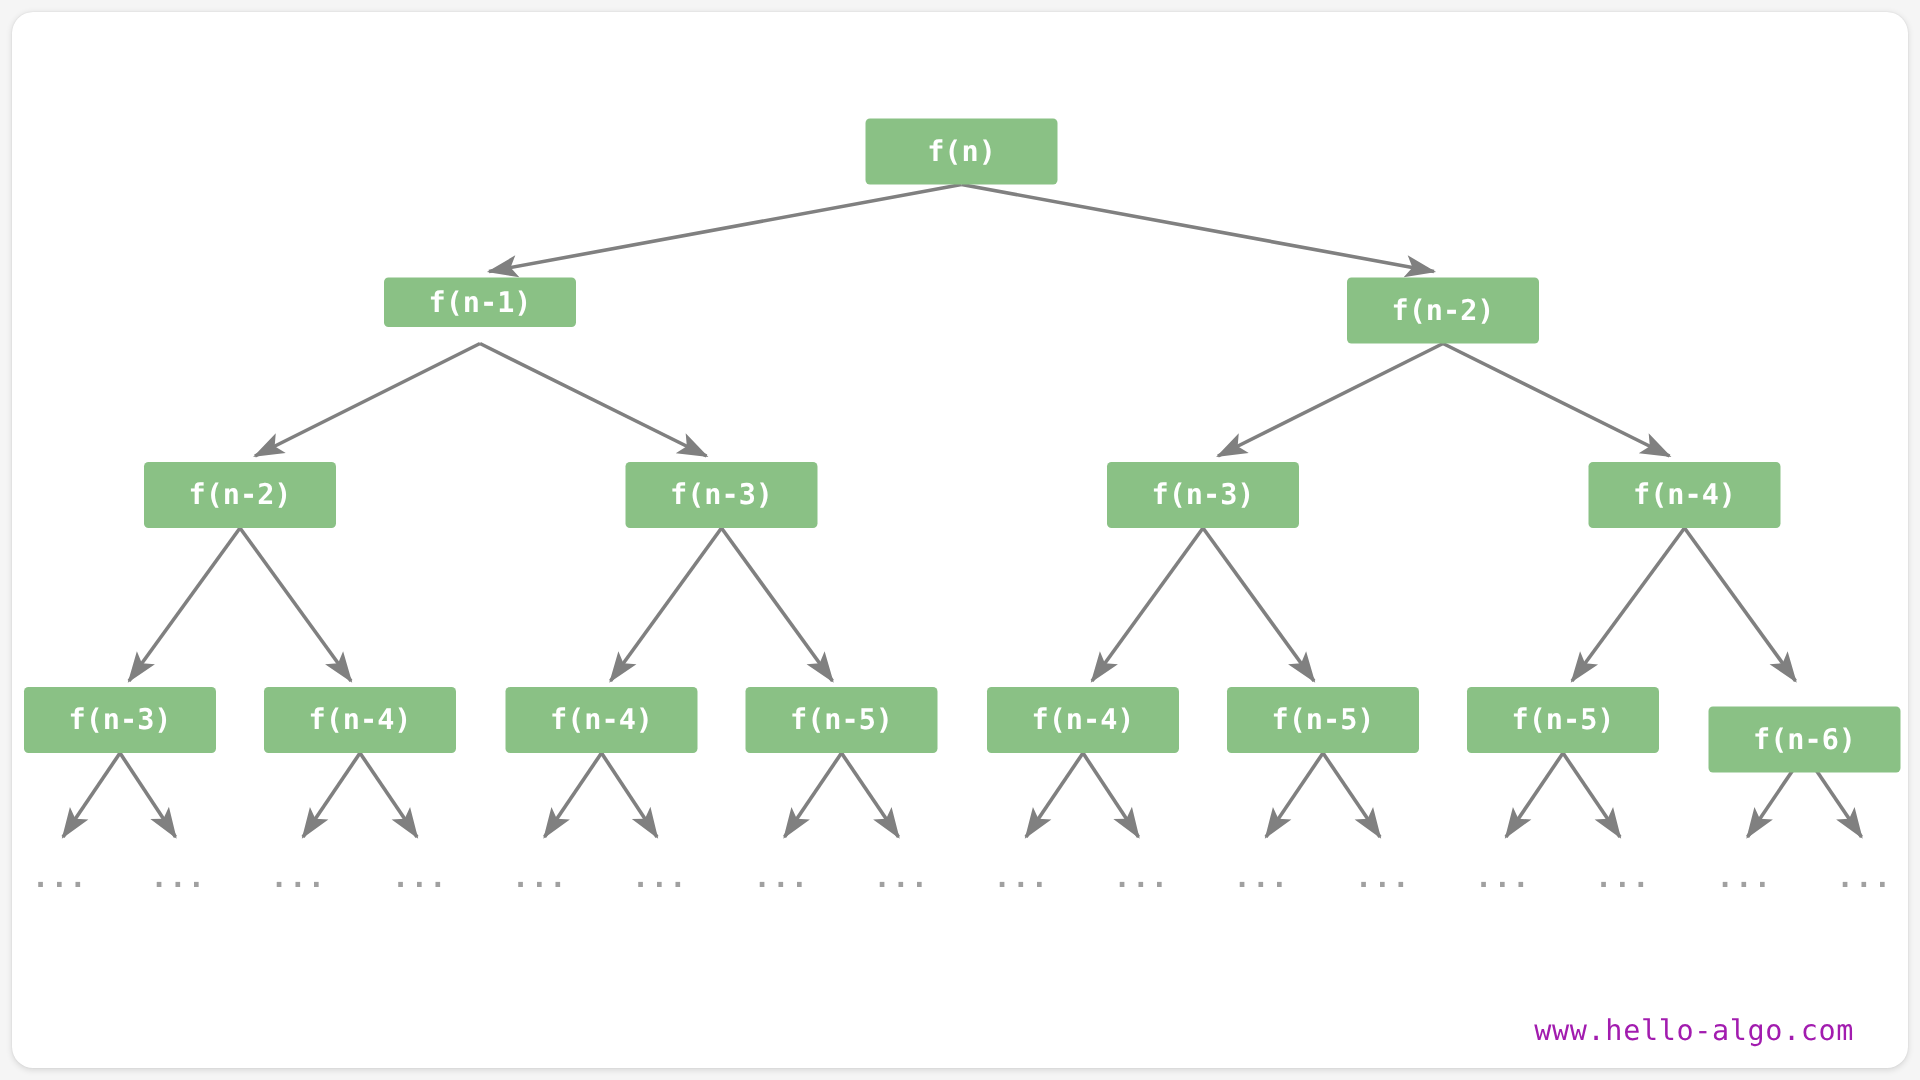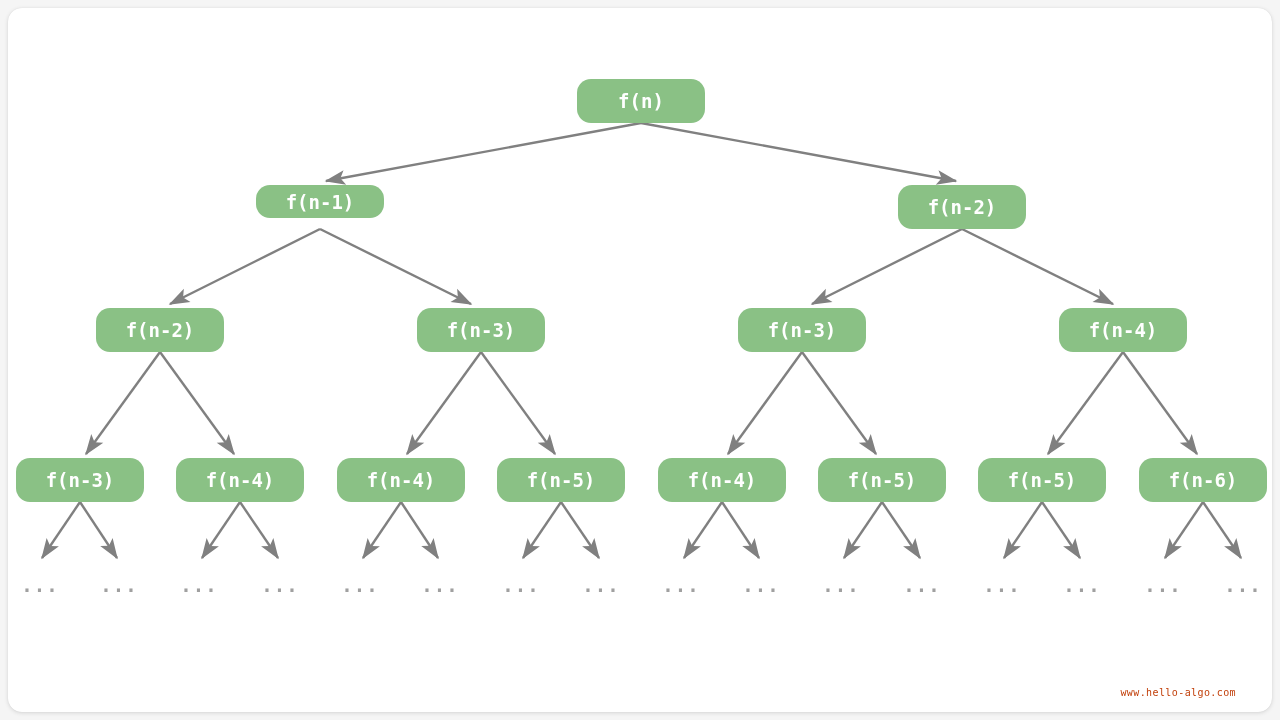--- a/index.html
+++ b/index.html
@@ -30,21 +30,21 @@
     position: absolute;
     left: 0;
     top: 0;
     width: 1280px;
     height: 720px;
     pointer-events: none;
   }
   .node {
     position: absolute;
     background: #8ac185;
-    border-radius: 14px;
+    border-radius: 3px;
     display: flex;
     align-items: center;
     justify-content: center;
     color: #ffffff;
     font-family: "DejaVu Sans Mono", monospace;
     font-size: 19px;
     font-weight: bold;
     letter-spacing: 0px;
     box-sizing: border-box;
     white-space: nowrap;
@@ -56,23 +56,23 @@
     font-size: 19px;
     font-weight: bold;
     letter-spacing: 1px;
     transform: translate(-50%, -50%);
     white-space: nowrap;
   }
   #watermark {
     position: absolute;
     right: 44px;
     bottom: 22px;
-    color: #c2410c;
+    color: #a21caf;
     font-family: "DejaVu Sans Mono", monospace;
-    font-size: 10px;
+    font-size: 19px;
     letter-spacing: 0.4px;
     white-space: nowrap;
   }
 </style>
 </head>
 <body>
 
 <div id="canvas">
   <div id="card"></div>
 
@@ -152,21 +152,21 @@
       </div>
       <div class="node" style="left: 658px; top: 458px; width: 128px; height: 44px; background: rgb(138, 193, 133); color: rgb(255, 255, 255);">
         <span>f(n-4)</span>
       </div>
       <div class="node" style="left: 818px; top: 458px; width: 128px; height: 44px; background: rgb(138, 193, 133); color: rgb(255, 255, 255);">
         <span>f(n-5)</span>
       </div>
       <div class="node" style="left: 978px; top: 458px; width: 128px; height: 44px; background: rgb(138, 193, 133); color: rgb(255, 255, 255);">
         <span>f(n-5)</span>
       </div>
-      <div class="node" style="left: 1139px; top: 458px; width: 128px; height: 44px; background: rgb(138, 193, 133); color: rgb(255, 255, 255);">
+      <div class="node" style="left: 1139px; top: 471px; width: 128px; height: 44px; background: rgb(138, 193, 133); color: rgb(255, 255, 255);">
         <span>f(n-6)</span>
       </div>
     </div>
   <div id="ellipsis-layer">
       <div class="ellipsis" style="left: 40px; top: 585px; color: rgb(160, 160, 160);">...</div>
       <div class="ellipsis" style="left: 119px; top: 585px; color: rgb(160, 160, 160);">...</div>
       <div class="ellipsis" style="left: 199px; top: 585px; color: rgb(160, 160, 160);">...</div>
       <div class="ellipsis" style="left: 280px; top: 585px; color: rgb(160, 160, 160);">...</div>
       <div class="ellipsis" style="left: 360px; top: 585px; color: rgb(160, 160, 160);">...</div>
       <div class="ellipsis" style="left: 440px; top: 585px; color: rgb(160, 160, 160);">...</div>

